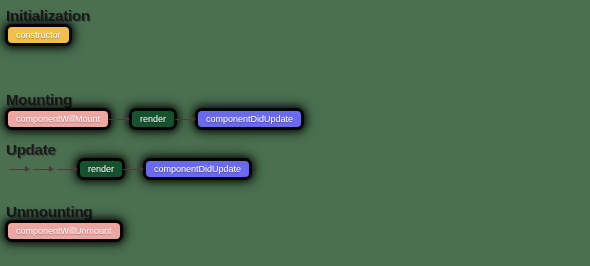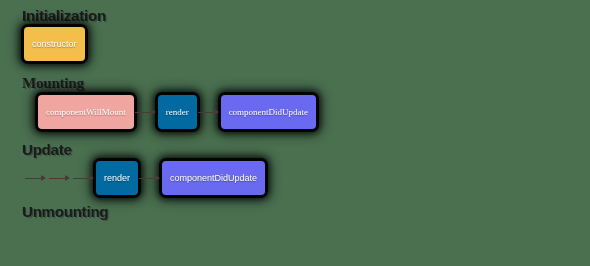--- a/index.html
+++ b/index.html
@@ -17,21 +17,20 @@
   .diagram {
     position: relative;
     width: 590px;
     height: 266px;
     padding: 0;
     box-sizing: border-box;
   }
   .section {
     position: absolute;
     left: 0;
-    padding-left: 16px;
   }
   .section-heading {
     font-size: 15px;
     font-weight: bold;
     color: #1a1a1a;
     letter-spacing: -0.2px;
     line-height: 1;
     margin: 0 0 4px 6px;
     text-shadow: 0 1px 0 rgba(255,255,255,0.14), 1px 1px 1px rgba(0,0,0,0.45);
     white-space: nowrap;
@@ -39,44 +38,43 @@
   .flow-row {
     display: flex;
     align-items: center;
     margin-left: 8px;
   }
   .node {
     position: relative;
     display: inline-flex;
     align-items: center;
     justify-content: center;
-    height: 34px;
+    height: 16px;
     padding: 0 8px;
     border-radius: 4px;
     font-size: 9px;
     color: #ffffff;
     white-space: nowrap;
     box-shadow:
       0 0 0 3px rgba(0,0,0,0.88),
       0 0 7px 4px rgba(0,0,0,0.80),
       0 0 12px 6px rgba(0,0,0,0.45);
     text-shadow: 0 1px 1px rgba(0,0,0,0.35);
     box-sizing: border-box;
   }
   .node.amber {
     background: #f3bf4a;
     color: #ffffff;
   }
   .node.salmon {
     background: #f0a6a0;
     color: #ffffff;
-    margin-left: 14px;
   }
   .node.green {
-    background: #0369a1;
+    background: #14532d;
     color: #ffffff;
   }
   .node.blue {
     background: #6a6af0;
     color: #ffffff;
   }
   .connector {
     position: relative;
     width: 24px;
     height: 10px;
@@ -99,21 +97,21 @@
     right: 2px;
     top: 50%;
     margin-top: -3px;
     width: 0;
     height: 0;
     border-top: 3px solid transparent;
     border-bottom: 3px solid transparent;
     border-left: 5px solid #4a3a38;
   }
   #sec-initialization { top: 8px; }
-  #sec-mounting { top: 76px; font-family: Liberation Serif, serif; }
+  #sec-mounting { top: 92px; }
   #sec-update { top: 142px; }
   #sec-unmounting { top: 204px; }
 </style>
 </head>
 <body>
 
 <div class="diagram">
 
   <div class="section" id="sec-initialization">
     <div class="section-heading">Initialization</div>
@@ -158,15 +156,18 @@
       <div class="connector">
           <span class="line"></span>
           <span class="head"></span>
         </div>
       <div class="node blue">componentDidUpdate</div>
     </div>
   </div>
 
   <div class="section" id="sec-unmounting">
     <div class="section-heading">Unmounting</div>
+    <div class="flow-row">
+      <div class="node salmon">componentWillUnmount</div>
+    </div>
   </div>
 
 </div>
 
 </body></html>

